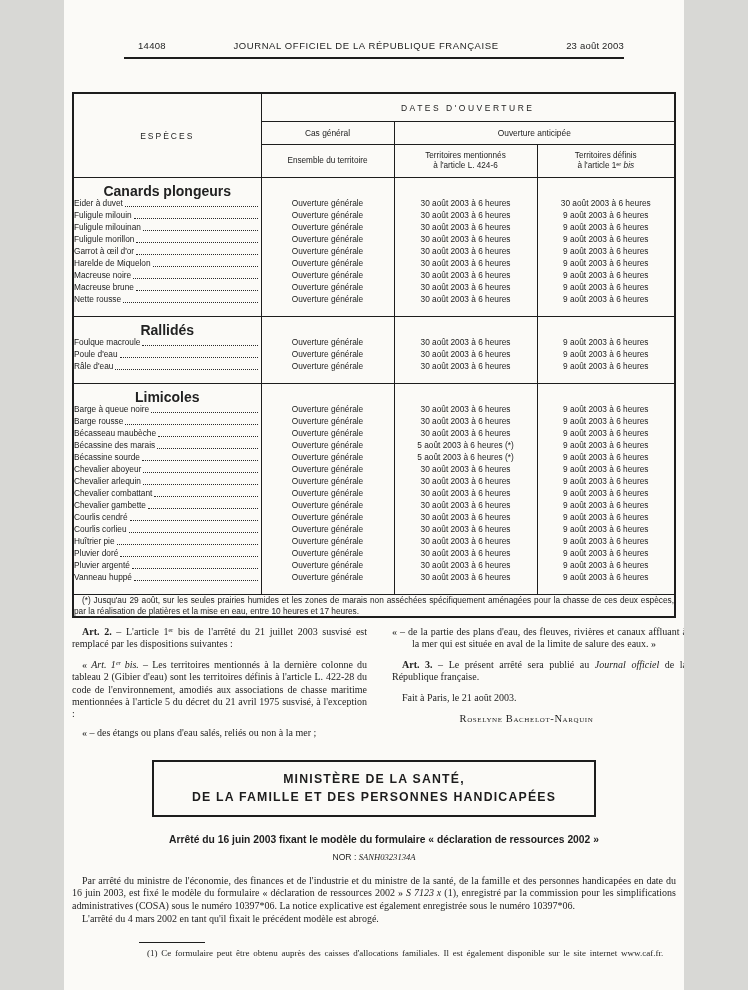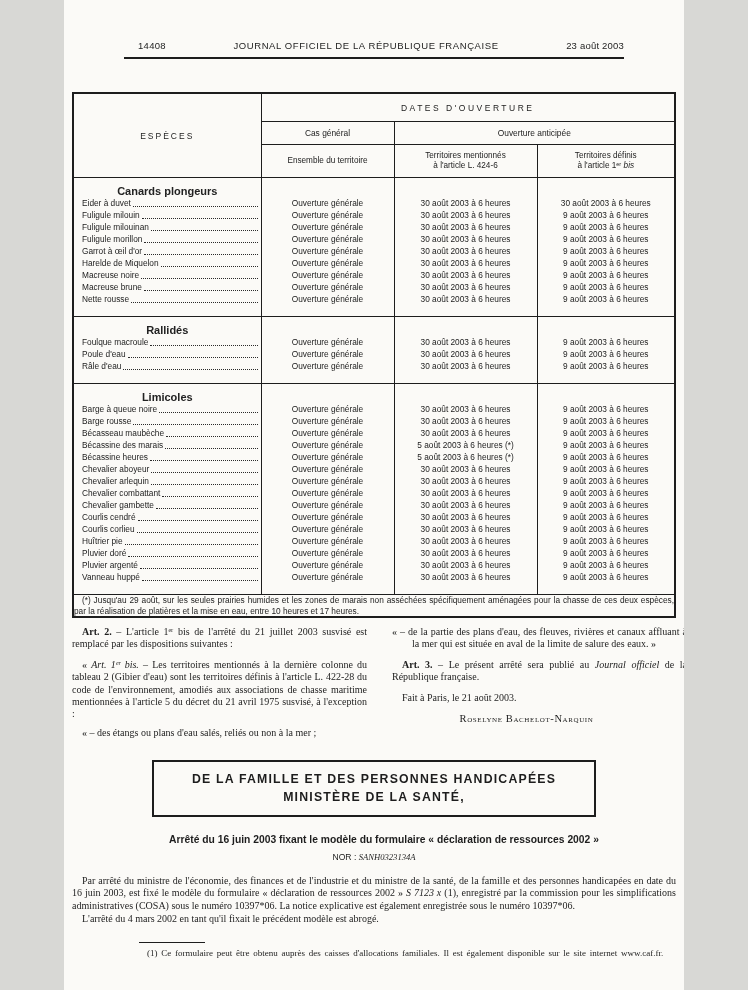--- a/index.html
+++ b/index.html
@@ -30,24 +30,24 @@
   table.jo thead th{font-weight:normal;text-align:center;vertical-align:middle;}
   th.th-especes{letter-spacing:2px;font-size:8.5px;}
   th.th-dates{height:27px;letter-spacing:2.5px;font-size:8.5px;border-bottom:1px solid #1d1d1d;}
   tr.hrow2 th{height:22px;border-bottom:1px solid #1d1d1d;font-size:8.4px;}
   tr.hrow3 th{height:32px;border-bottom:1px solid #1d1d1d;font-size:8.2px;line-height:10.5px;}
   .pre{white-space:pre-line;}
   .it{font-style:italic;}
   tbody.section{border-top:1px solid #1d1d1d;}
   tbody.section td{line-height:12px;vertical-align:bottom;}
   tr.sec-title-row td{padding-top:7px;}
-  td.sec-title{text-align:center;font-weight:bold;font-size:11px;}
+  td.sec-title{text-align:center;font-weight:bold;font-size:14px;}
   td.sp-col{padding-left:8px;}
   td.sp-col .cellflex{display:flex;align-items:flex-end;}
-  .spn{white-space:nowrap;margin-left:8px;}
+  .spn{white-space:nowrap;}
   .dots{flex:1 1 auto;border-bottom:1.2px dotted #2a2a2a;margin:0 3px 2px 2px;min-width:4px;}
   td.c{text-align:center;}
   tbody.section tr:last-child td{padding-bottom:11px;}
   tbody.tfoot-sec{border-top:1px solid #1d1d1d;}
   td.tfoot-cell{
     padding:5px 8px 7px 8px;font-size:8.3px;line-height:10.5px;text-align:justify;
     text-indent:8px;
   }
 
   
@@ -320,21 +320,21 @@
               <span class="dots"></span>
             </div>
           </td>
           <td class="c">Ouverture générale</td>
           <td class="c">5 août 2003 à 6 heures (*)</td>
           <td class="c">9 août 2003 à 6 heures</td>
         </tr>
         <tr>
           <td class="sp-col">
             <div class="cellflex">
-              <span class="spn">Bécassine heures</span>
+              <span class="spn">Bécassine sourde</span>
               <span class="dots"></span>
             </div>
           </td>
           <td class="c">Ouverture générale</td>
           <td class="c">5 août 2003 à 6 heures (*)</td>
           <td class="c">9 août 2003 à 6 heures</td>
         </tr>
         <tr>
           <td class="sp-col">
             <div class="cellflex">
@@ -461,22 +461,22 @@
     </div>
     <div class="col">
       <p class="hang">« – de la partie des plans d'eau, des fleuves, rivières et canaux affluant à la mer qui est située en aval de la limite de salure des eaux. »</p>
       <p class="p-ind mt8"><span class="artlbl">Art. 3.</span><span> – Le présent arrêté sera publié au </span><span class="it">Journal officiel</span><span> de la République française.</span></p>
       <p class="fait">Fait à Paris, le 21 août 2003.</p>
       <p class="signature">Roselyne Bachelot-Narquin</p>
     </div>
   </div>
 
   <div class="ministry-box">
+    <div>MINISTÈRE DE LA SANTÉ,</div>
     <div>DE LA FAMILLE ET DES PERSONNES HANDICAPÉES</div>
-    <div>MINISTÈRE DE LA SANTÉ,</div>
   </div>
 
   <div class="arrete-title">Arrêté du 16 juin 2003 fixant le modèle du formulaire « déclaration de ressources 2002 »</div>
   <div class="nor-line"><span>NOR :  </span><span class="norval">SANH0323134A</span></div>
 
   <div class="arrete-body">
     <p><span>Par arrêté du ministre de l'économie, des finances et de l'industrie et du ministre de la santé, de la famille et des personnes handicapées en date du 16 juin 2003, est fixé le modèle du formulaire « déclaration de ressources 2002 » </span><span class="it">S 7123 x</span><span> (1), enregistré par la commission pour les simplifications administratives (COSA) sous le numéro 10397*06. La notice explicative est également enregistrée sous le numéro 10397*06.</span></p>
     <p>L'arrêté du 4 mars 2002 en tant qu'il fixait le précédent modèle est abrogé.</p>
   </div>
 

